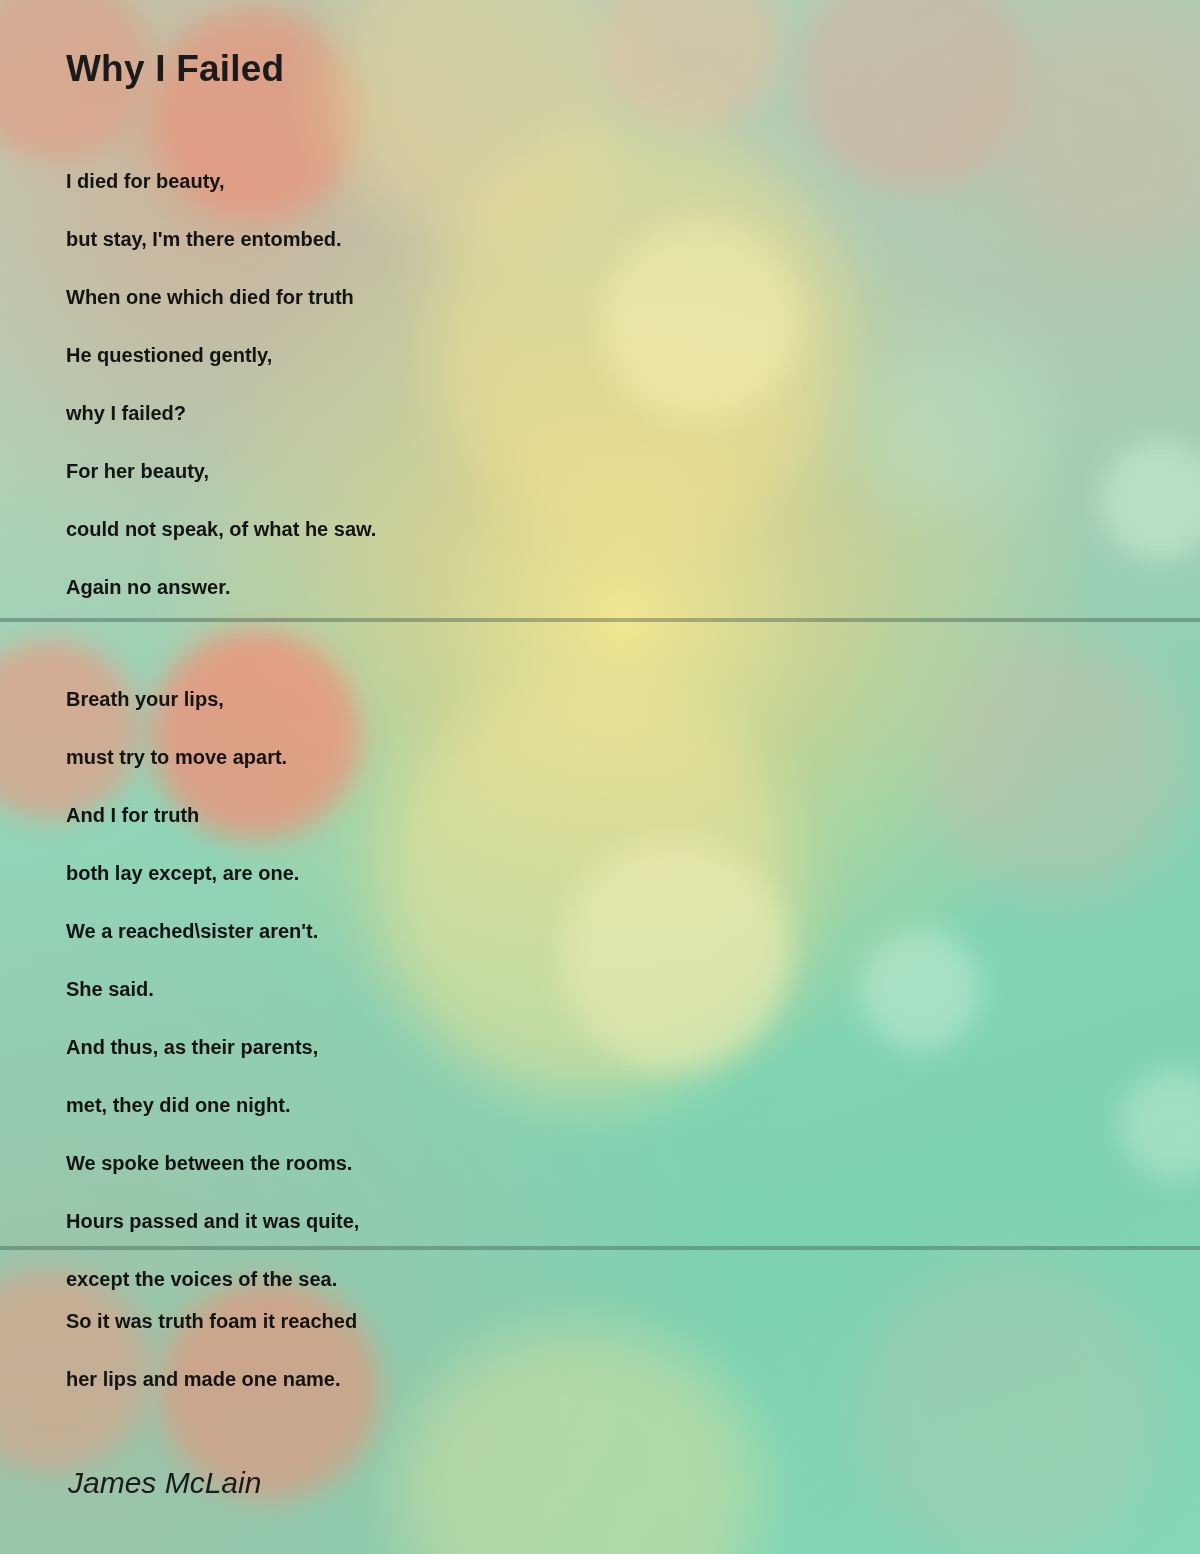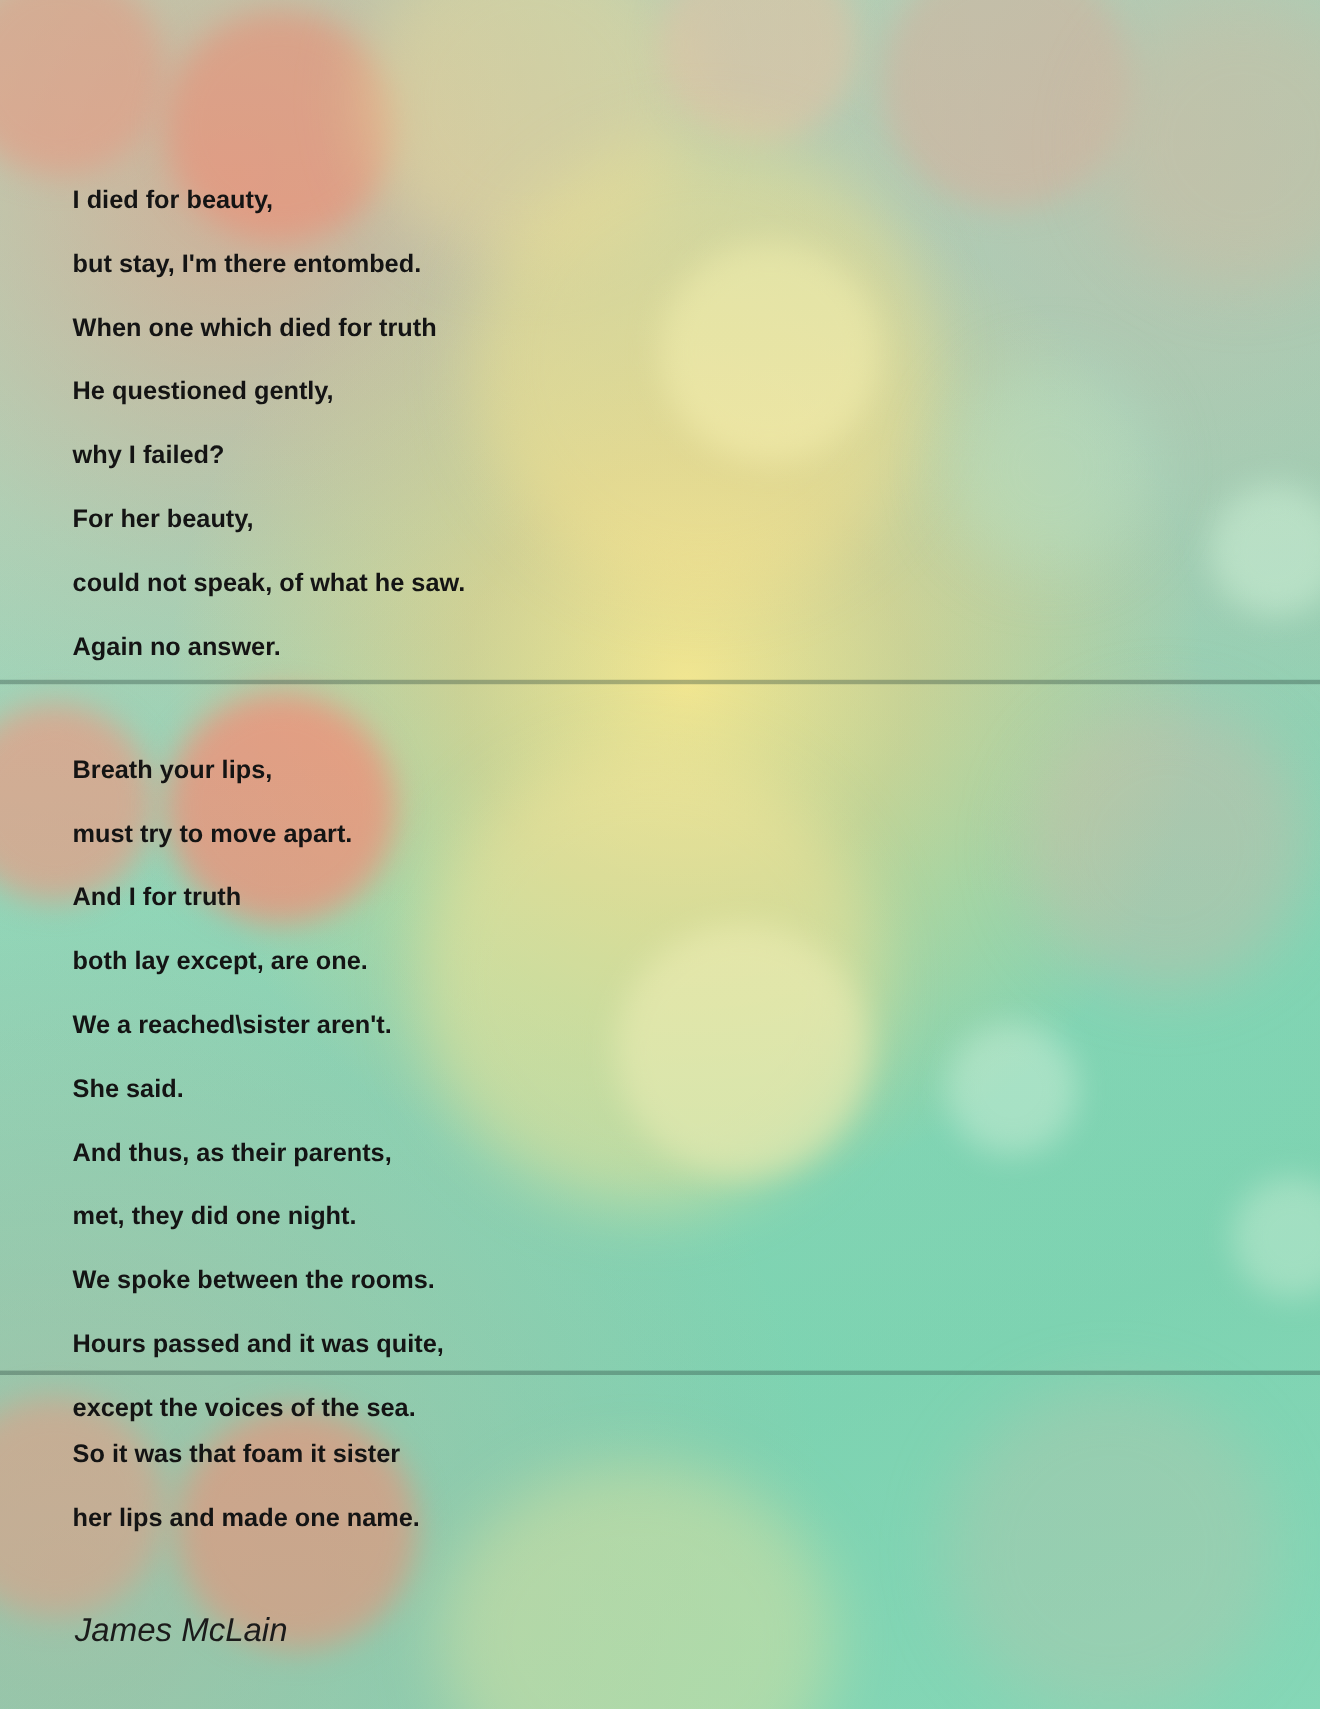--- a/index.html
+++ b/index.html
@@ -72,21 +72,21 @@
     font-size: 37px;
     font-weight: bold;
     color: #1b1b1b;
     letter-spacing: 0.2px;
   }
 
   .stanza {
     position: absolute;
     left: 66px;
     color: #141414;
-    font-size: 23px;
+    font-size: 20px;
     font-weight: bold;
     line-height: 58px;
   }
   .stanza .line { white-space: pre; }
 
   #stanza-1 { top: 152px; }
   #stanza-2 { top: 670px; }
   #stanza-3 { top: 1292px; }
 
   .author {
@@ -131,20 +131,21 @@
   <div class="bokeh softer" style="left:400px; top:1330px; width:360px; height:320px; background:rgba(255,232,155,0.5);"></div>
   <div class="bokeh softer" style="left:860px; top:1260px; width:300px; height:300px; background:rgba(215,190,170,0.35);"></div>
 
   <div class="bg-tint"></div>
 
   <div class="band-line b1"></div>
   <div class="band-line b2"></div>
 
   <div class="content">
 
+    <div class="poem-title">Why I Failed</div>
 
     <div class="stanza" id="stanza-1">
       <div class="line">I died for beauty,</div>
       <div class="line">but stay, I'm there entombed.</div>
       <div class="line">When one which died for truth</div>
       <div class="line">He questioned gently,</div>
       <div class="line">why I failed?</div>
       <div class="line">For her beauty,</div>
       <div class="line">could not speak, of what he saw.</div>
       <div class="line">Again no answer.</div>
@@ -158,20 +159,20 @@
       <div class="line">We a reached\sister aren't.</div>
       <div class="line">She said.</div>
       <div class="line">And thus, as their parents,</div>
       <div class="line">met, they did one night.</div>
       <div class="line">We spoke between the rooms.</div>
       <div class="line">Hours passed and it was quite,</div>
       <div class="line">except the voices of the sea.</div>
     </div>
 
     <div class="stanza" id="stanza-3">
-      <div class="line">So it was that foam it sister</div>
+      <div class="line">So it was truth foam it reached</div>
       <div class="line">her lips and made one name.</div>
     </div>
 
     <div class="author">James McLain</div>
 
   </div>
 </div>
 
 </body></html>

